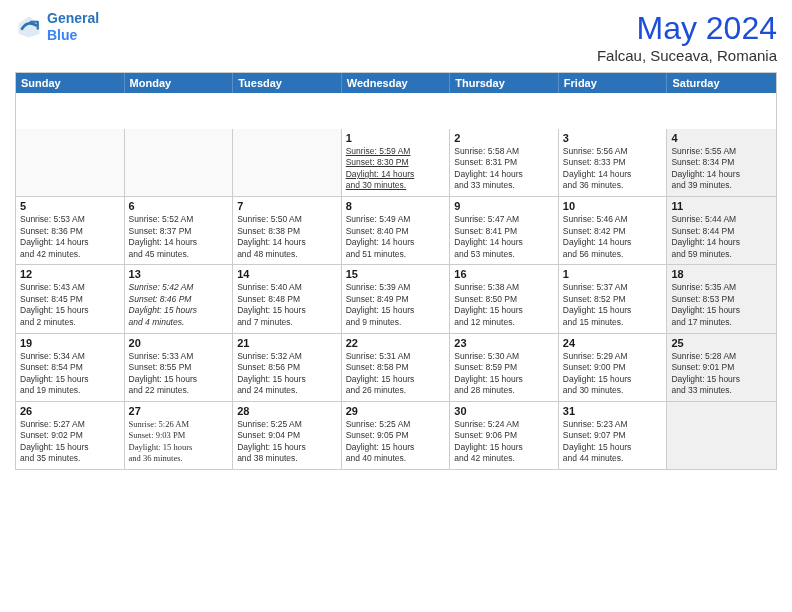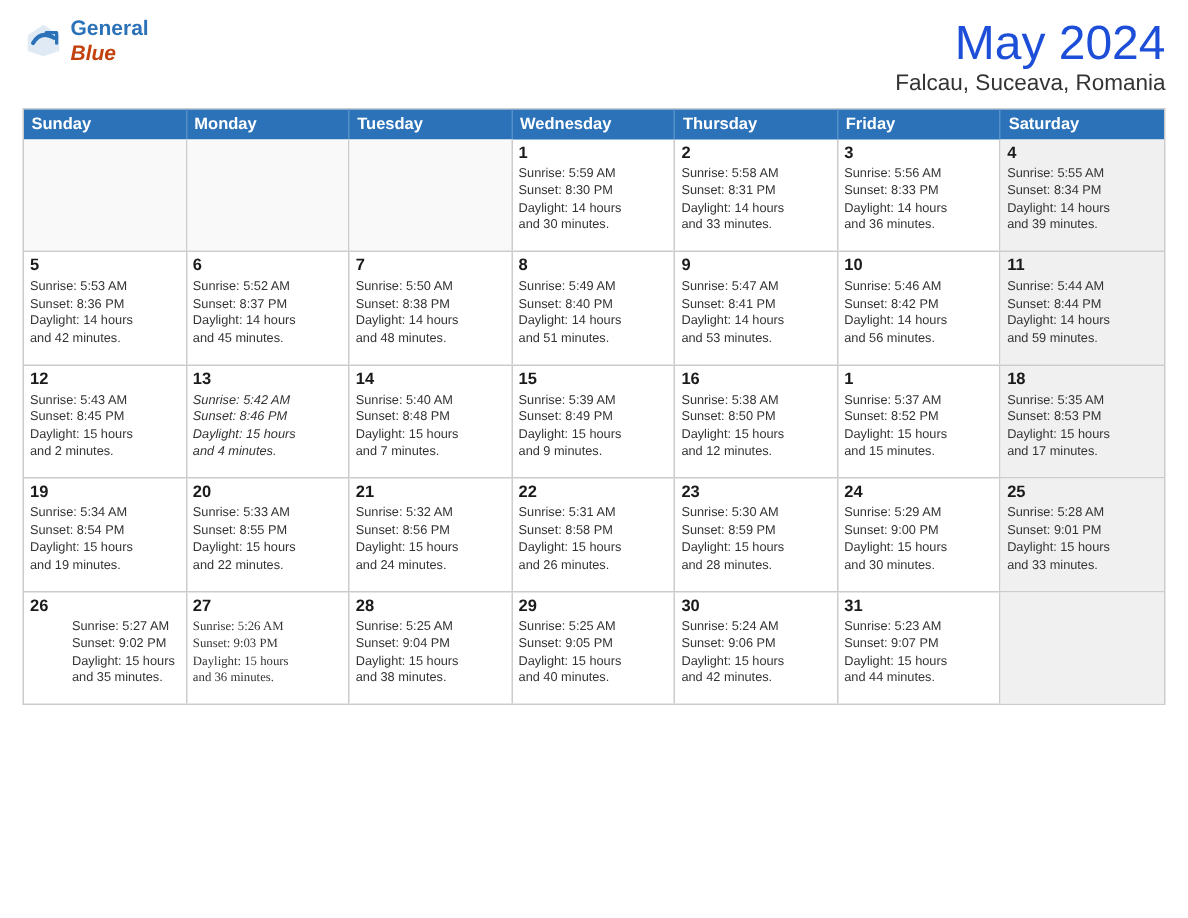--- a/index.html
+++ b/index.html
@@ -51,20 +51,21 @@
     }
     .subtitle {
       font-size: 15px;
       color: #333;
     }
     .calendar {
       flex: 1;
       display: flex;
       flex-direction: column;
       border: 1px solid #ccc;
+      gap: 36px;
     }
     .cal-header {
       display: grid;
       grid-template-columns: repeat(7, 1fr);
       background: #2b72b8;
     }
     .cal-header-cell {
       color: #fff;
       font-size: 11px;
       font-weight: bold;
@@ -114,21 +115,21 @@
   <div class="header">
     <div class="logo">
       <svg class="logo-icon" viewBox="0 0 32 32">
         <rect x="0" y="0" width="32" height="32" fill="none"></rect>
         <polygon points="16,4 28,12 28,24 16,28 4,24 4,12" fill="#2b72b8" opacity="0.15"></polygon>
         <path d="M8,18 Q14,8 24,14" stroke="#2b72b8" stroke-width="3" fill="none" stroke-linecap="round"></path>
         <path d="M18,10 L26,10 L26,18" stroke="#2b72b8" stroke-width="2.5" fill="none" stroke-linecap="round" stroke-linejoin="round"></path>
       </svg>
       <div class="logo-text">
         <div><span>General</span></div>
-        <div><span style="color:#c2410c;font-style:italic;">Blue</span></div>
+        <div><span style="color:#3b82f6;">Blue</span></div>
       </div>
     </div>
     <div class="title-block">
       <div class="main-title">May 2024</div>
       <div class="subtitle">Falcau, Suceava, Romania</div>
     </div>
   </div>
 
   <div class="calendar">
     <div class="cal-header">
@@ -140,21 +141,21 @@
         <div class="cal-header-cell">Friday</div>
         <div class="cal-header-cell">Saturday</div>
       </div>
     <div class="cal-body">
     <div class="cal-row">
           <div class="cal-cell empty"></div>
           <div class="cal-cell empty"></div>
           <div class="cal-cell empty"></div>
           <div class="cal-cell">
             <div class="day-num">1</div>
-            <div class="cell-text" style="white-space: pre-line;">Sunrise: 5:59 AM
+            <div class="cell-text" style="white-space: pre-line; text-decoration: underline;">Sunrise: 5:59 AM
 Sunset: 8:30 PM
 Daylight: 14 hours
 and 30 minutes.</div>
           </div>
           <div class="cal-cell">
             <div class="day-num">2</div>
             <div class="cell-text" style="white-space: pre-line;">Sunrise: 5:58 AM
 Sunset: 8:31 PM
 Daylight: 14 hours
 and 33 minutes.</div>
@@ -323,21 +324,21 @@
             <div class="day-num">25</div>
             <div class="cell-text" style="white-space: pre-line;">Sunrise: 5:28 AM
 Sunset: 9:01 PM
 Daylight: 15 hours
 and 33 minutes.</div>
           </div>
         </div>
         <div class="cal-row">
           <div class="cal-cell">
             <div class="day-num">26</div>
-            <div class="cell-text" style="white-space: pre-line; margin-left: 28px;">Sunrise: 5:27 AM
+            <div class="cell-text" style="white-space: pre-line;">Sunrise: 5:27 AM
 Sunset: 9:02 PM
 Daylight: 15 hours
 and 35 minutes.</div>
           </div>
           <div class="cal-cell">
             <div class="day-num">27</div>
             <div class="cell-text" style="white-space: pre-line; font-family: Liberation Serif, serif;">Sunrise: 5:26 AM
 Sunset: 9:03 PM
 Daylight: 15 hours
 and 36 minutes.</div>

